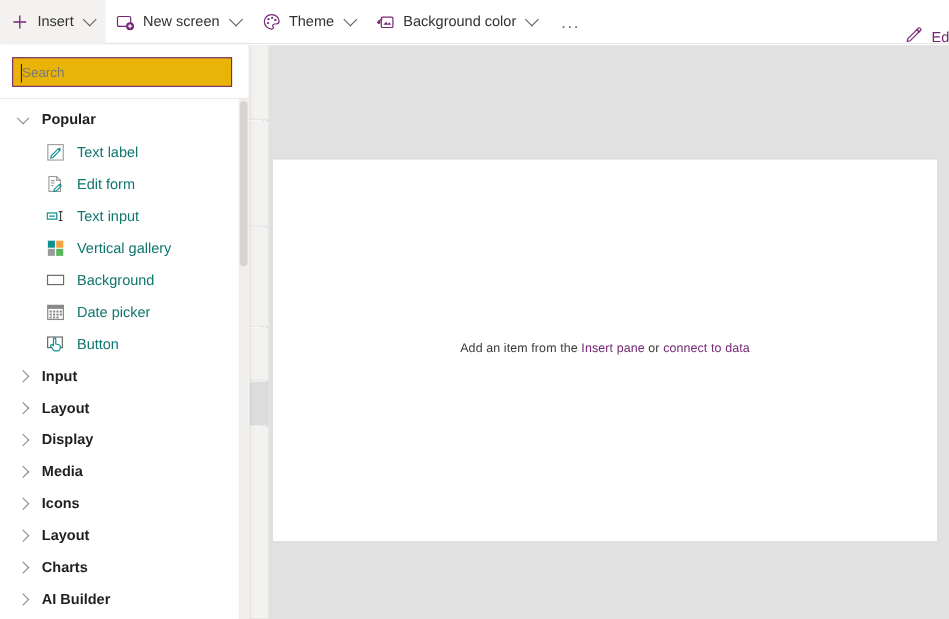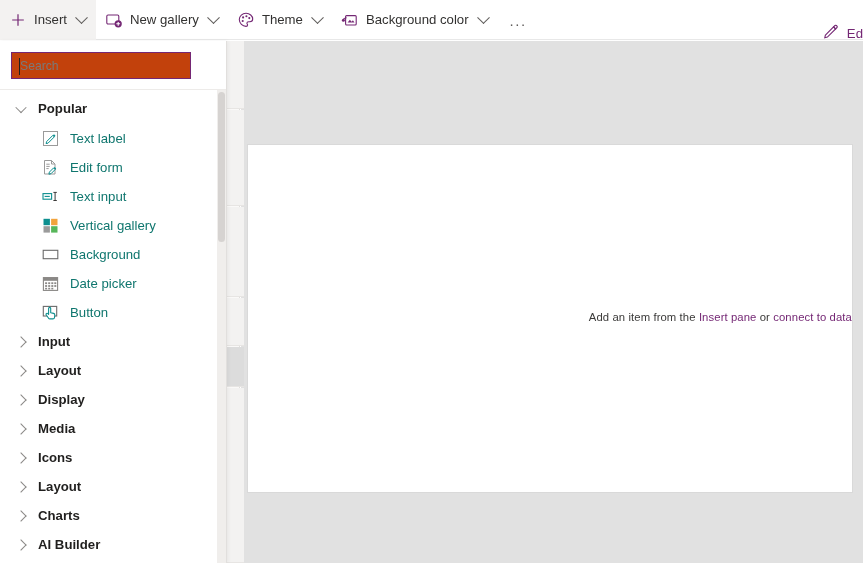--- a/index.html
+++ b/index.html
@@ -75,21 +75,21 @@
     background:#e1e1e1;
     z-index: 4;
   }
   .canvas-sheet {
     position:absolute; left:7px; top:104px; width:604px; height:347px;
     background:#ffffff;
     box-shadow: 0 0 0 1px rgba(0,0,0,0.035);
   }
   .canvas-hint {
     position:absolute; left:0; right:0; top:166px;
-    text-align:right; font-size:11.3px; color:#605e5c;
+    text-align:center; font-size:11.3px; color:#605e5c;
     letter-spacing: .1px;
   }
   .canvas-hint .lnk { color:#742774; }
   .canvas-hint .plain { color:#3b3a39; }
 
   
   .flyout {
     position:absolute; left:0; top:41px; width:227px; height:522px;
     background:#ffffff;
     border-right:1px solid #e1dfdd;
@@ -99,23 +99,23 @@
     overflow:hidden;
   }
   .search-wrap {
     padding: 11px 11px 10px 11px;
     background:#ffffff;
     border-bottom: 1px solid #edebe9;
     flex: 0 0 auto;
   }
   .search-box {
     position:relative;
-    height: 27px; width: 180px;
+    height: 27px; width: 200px;
     border: 1.3px solid #742774;
-    background: #c2410c;
+    background: #eab308;
     display:flex; align-items:center;justify-content:center;
   }
   .search-input {
     border:0; outline:0; background:transparent;
     font-family:"Liberation Sans", sans-serif; font-size:12.2px;
     color:#201f1e; width:100%;
     padding: 0 6px 0 8px; height:100%;
   }
   .search-input::placeholder { color:#7a7a7a; opacity:1; }
   .caret {
@@ -173,21 +173,21 @@
       <i class="chev"></i>
     </div>
 
 
     <div class="cmd-item">
       <svg class="cmd-ico" viewBox="0 0 18 18">
         <rect x="1.8" y="4" width="12" height="9" rx="1.2" fill="none" stroke="#742774" stroke-width="1.1"></rect>
         <circle cx="13.2" cy="12.8" r="3.6" fill="#742774"></circle>
         <path d="M13.2 10.9v3.8M11.3 12.8h3.8" stroke="#ffffff" stroke-width="1.1"></path>
       </svg>
-      <span class="cmd-label">New gallery</span>
+      <span class="cmd-label">New screen</span>
       <i class="chev"></i>
     </div>
 
     <div class="cmd-item">
       <svg class="cmd-ico" viewBox="0 0 18 18">
         <path d="M9 2.3c3.7 0 6.7 2.6 6.7 5.8 0 2-1.6 2.7-2.8 2.7h-1.3c-1 0-1.7.6-1.7 1.5 0 .4.2.7.4 1 .2.3.3.5.3.8 0 .8-.7 1.3-1.6 1.3C5.6 15.4 2.3 12.4 2.3 8.6 2.3 4.9 5.4 2.3 9 2.3z" fill="none" stroke="#742774" stroke-width="1.1"></path>
         <circle cx="6.1" cy="6.4" r="1.05" fill="#742774"></circle>
         <circle cx="9.4" cy="5.2" r="1.05" fill="#742774"></circle>
         <circle cx="12.3" cy="7.1" r="1.05" fill="#742774"></circle>
         <circle cx="5.7" cy="10" r="1.05" fill="#742774"></circle>

